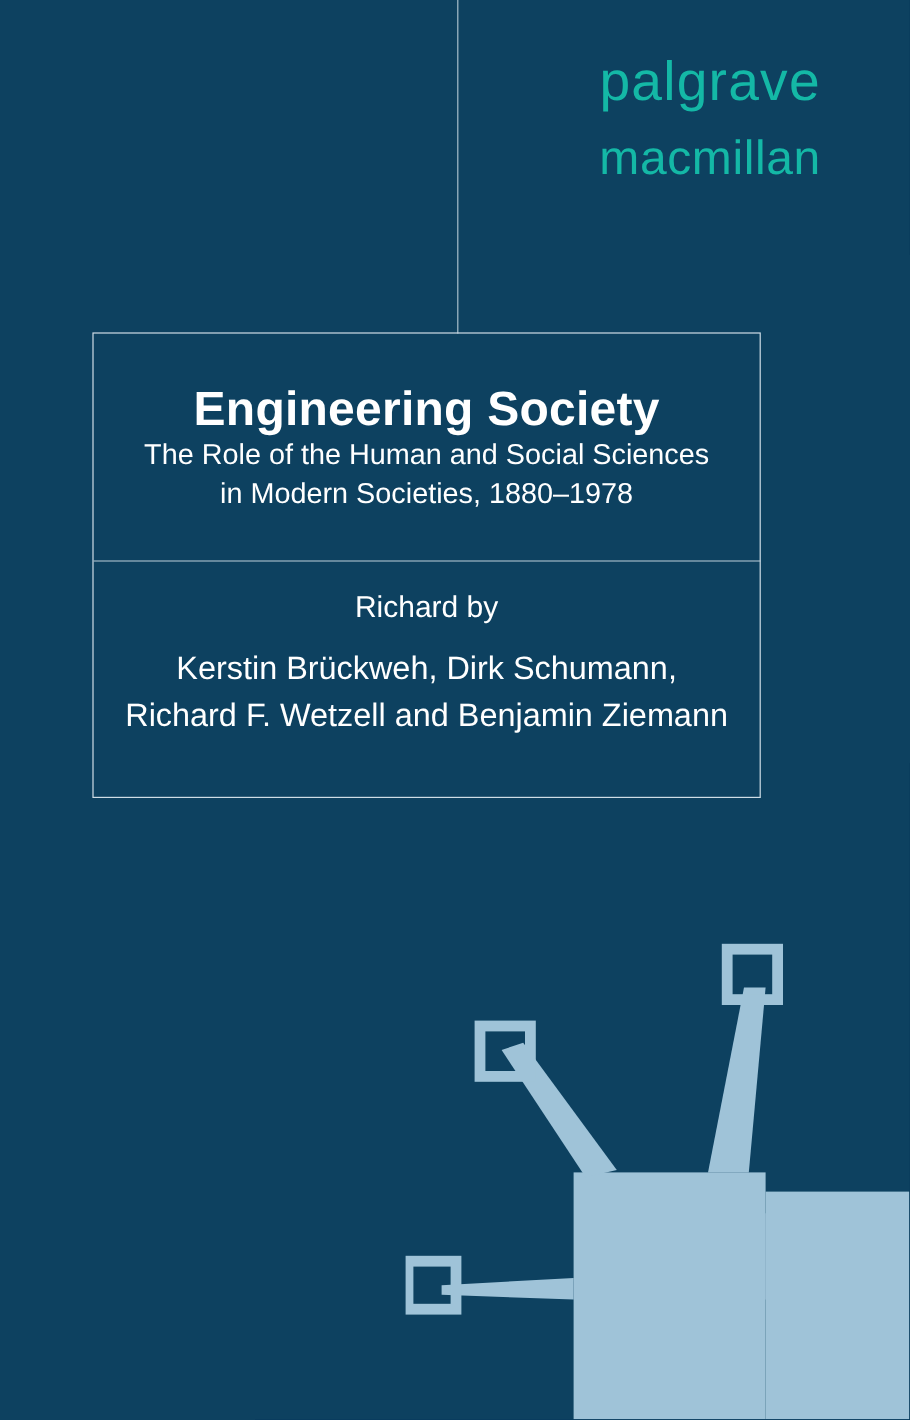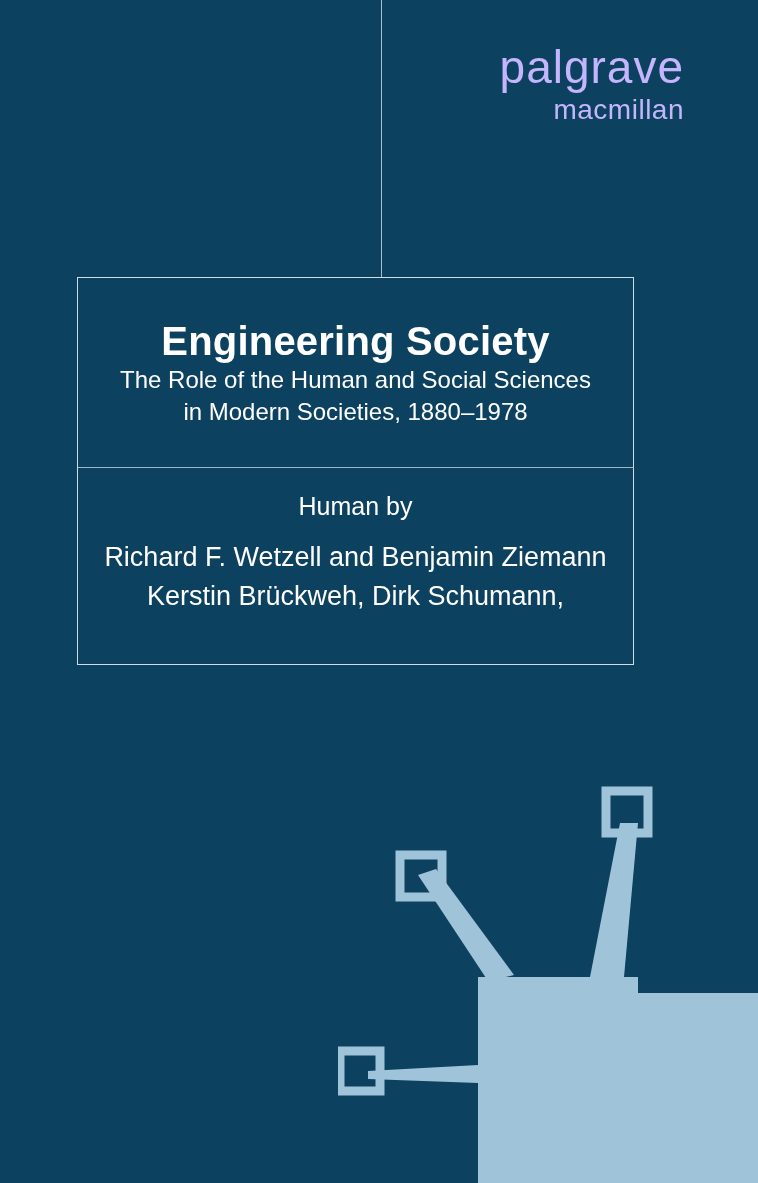--- a/index.html
+++ b/index.html
@@ -18,32 +18,32 @@
   }
 
   
   .publisher {
     position: absolute;
     top: 44px;
     left: 0;
     width: 684px;
     text-align: right;
     line-height: 1.0;
-    color: #c4b5fd;
+    color: #14b8a6;
     font-weight: 300;
     letter-spacing: 0.5px;
   }
   .publisher .line1 {
     font-size: 46px;
     letter-spacing: 1px;
   }
   .publisher .line2 {
-    font-size: 28px;
+    font-size: 40px;
     letter-spacing: 0.5px;
-    margin-top: 6px;
+    margin-top: 22px;
   }
 
   
   .logo-rule {
     position: absolute;
     left: 381px;
     top: 0;
     width: 1px;
     height: 278px;
     background: #b9ccd8;
@@ -122,24 +122,24 @@
   </div>
 
   <div class="title-box">
     <div class="title-inner">
       <div class="book-title">Engineering Society</div>
       <div class="book-subtitle">
         <div>The Role of the Human and Social Sciences</div>
         <div>in Modern Societies, 1880–1978</div>
       </div>
       <div class="divider"></div>
-      <div class="edited-by">Human by</div>
+      <div class="edited-by">Richard by</div>
       <div class="editors">
+        <div>Kerstin Brückweh, Dirk Schumann,</div>
         <div>Richard F. Wetzell and Benjamin Ziemann</div>
-        <div>Kerstin Brückweh, Dirk Schumann,</div>
       </div>
     </div>
   </div>
 
   <svg class="decor" viewBox="0 0 420 400" xmlns="http://www.w3.org/2000/svg">
     <g fill="#9fc3d8">
 
       <rect x="300" y="210" width="120" height="190"></rect>
 
       <polygon points="300,228 165,258 165,290 300,300"></polygon>

